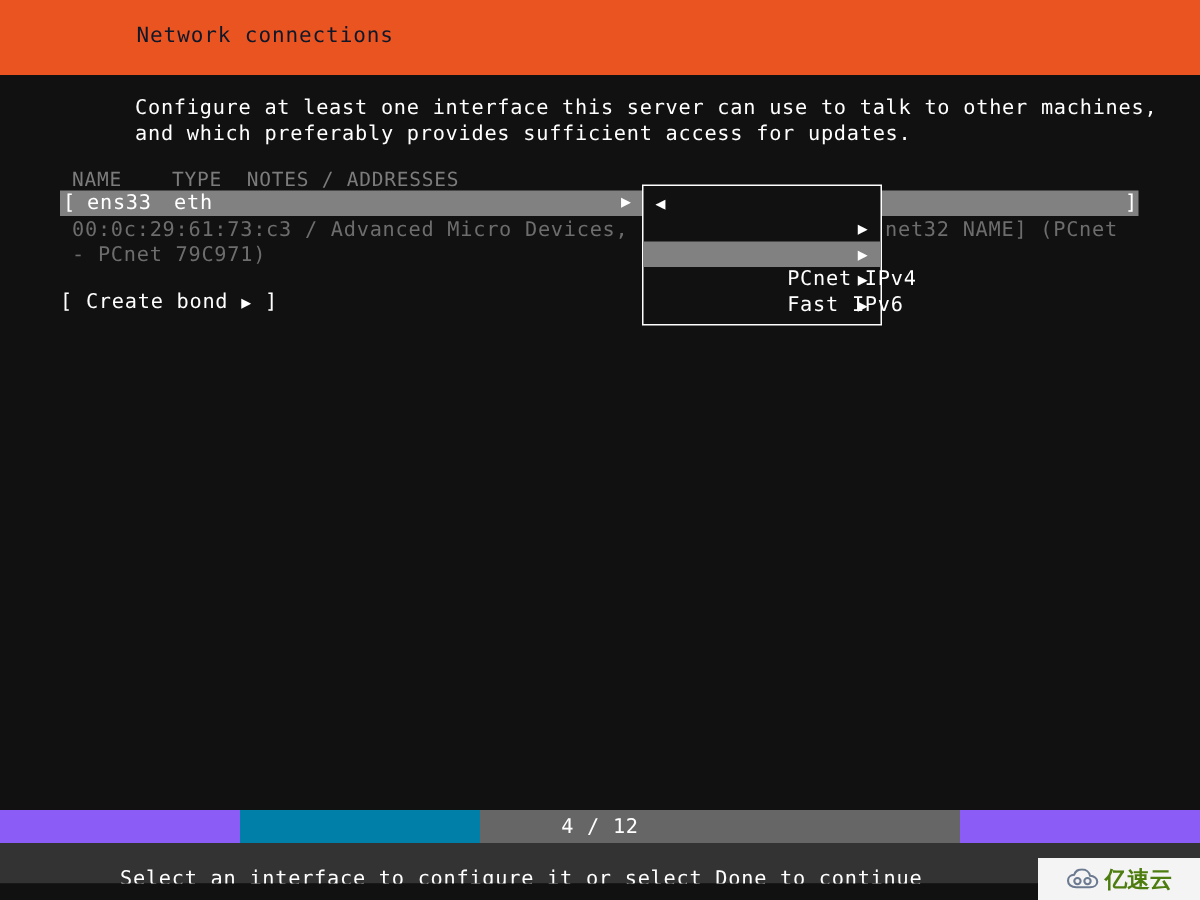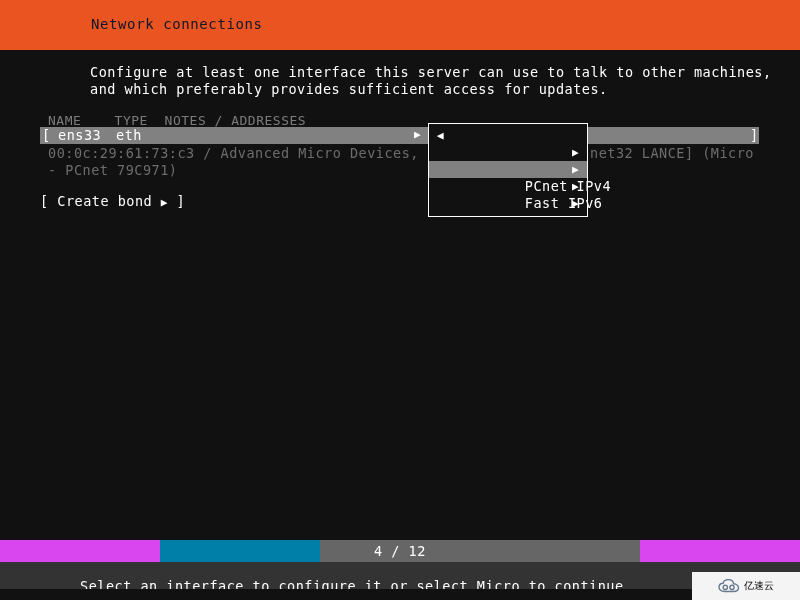--- a/index.html
+++ b/index.html
@@ -154,21 +154,21 @@
   .btn-line { position: relative; height: 19px; }
   .btn-line .lb { position: absolute; left: 0; }
   .btn-line .lbl { position: absolute; left: 16px; }
   .btn-line .rb { position: absolute; left: 104px; }
 
   
   .progress-wrap {
     position: absolute;
     left: 0; top: 540px;
     width: 800px; height: 22px;
-    background: #d946ef;
+    background: #8b5cf6;
   }
   .progress-track {
     position: absolute;
     left: 160px; top: 0;
     width: 480px; height: 22px;
     background: #666666;
   }
   .progress-fill {
     position: absolute;
     left: 0; top: 0;
@@ -215,23 +215,23 @@
     right: 0px; top: 572px;
     width: 108px; height: 28px;
     background: #f4f4f4;
     display: flex;
     align-items: center;
     justify-content: center;
     gap: 4px;
   }
   .watermark .wm-text {
     font-family: "DejaVu Sans", "Liberation Sans", sans-serif;
-    font-size: 10px;
-    font-weight: normal;
-    color: #000000;
+    font-size: 15px;
+    font-weight: bold;
+    color: #4d7c0f;
     letter-spacing: 0px;
   }
   .watermark svg { display: block; }
 </style>
 </head>
 <body>
 
 <div id="screen">
 
   <div class="header">
@@ -247,21 +247,21 @@
     <span class="cell-open">[</span>
     <span class="cell-name">ens33</span>
     <span class="cell-type">eth</span>
     <span class="cell-arrow">▶</span>
     <span class="cell-close">]</span>
   </div>
 
   <div class="iface-detail"><span>00:0c:29:61:73:c3 / Advanced Micro Devices, In</span>
 <span>- PCnet 79C971)</span></div>
 
-  <div class="iface-detail-right">net32 LANCE] (Micro</div>
+  <div class="iface-detail-right">net32 NAME] (PCnet</div>
 
   <div class="create-bond"><span>[</span> <span>Create bond</span> <span class="arr">▶</span> <span>]</span></div>
 
   <div class="menu">
     <div class="menu-item dim">
       <span class="arrow-left">◀</span>
       <span>(close)</span>
     </div>
     <div class="menu-item">
       <span>Info</span>
@@ -294,21 +294,21 @@
   </div>
 
   <div class="progress-wrap">
     <div class="progress-track">
       <div class="progress-fill"></div>
       <div class="progress-label">4 / 12</div>
     </div>
   </div>
 
   <div class="footer"></div>
-  <div class="footer-text">Select an interface to configure it or select Micro to continue</div>
+  <div class="footer-text">Select an interface to configure it or select Done to continue</div>
   <div class="bottom-black"></div>
 
   <div class="watermark">
     <span>
       <svg width="22" height="14" viewBox="0 0 22 14">
         <path d="M6.5 12.5 C3.2 12.5 1 10.6 1 8.2 C1 6.0 2.8 4.3 5.1 4.2 C5.8 2.0 7.9 0.6 10.3 0.6 C13.0 0.6 15.2 2.4 15.7 4.8 C18.3 4.9 20.5 6.6 20.5 8.8 C20.5 11.0 18.4 12.5 15.6 12.5 Z" fill="none" stroke="#6b7a90" stroke-width="1.4"></path>
         <circle cx="7.3" cy="8.4" r="2.1" fill="none" stroke="#6b7a90" stroke-width="1.4"></circle>
         <circle cx="14.0" cy="8.4" r="2.1" fill="none" stroke="#6b7a90" stroke-width="1.4"></circle>
       </svg>
     </span>

